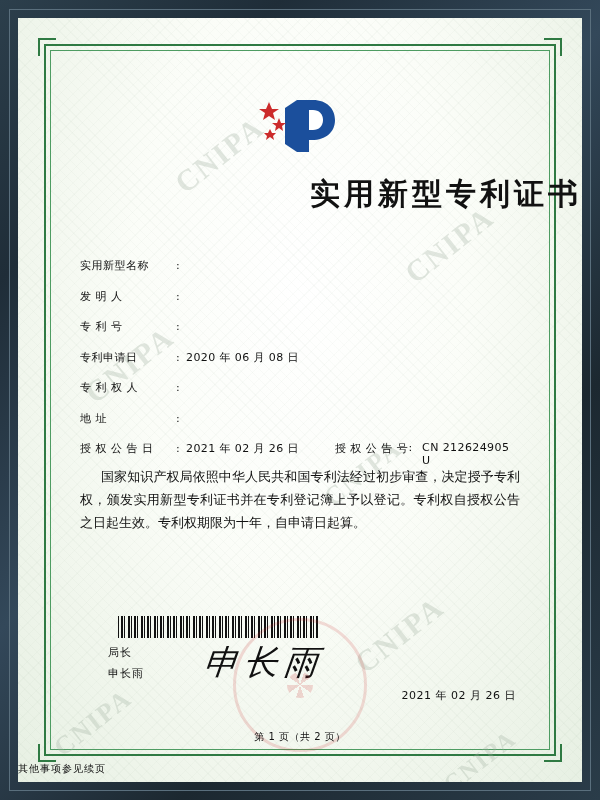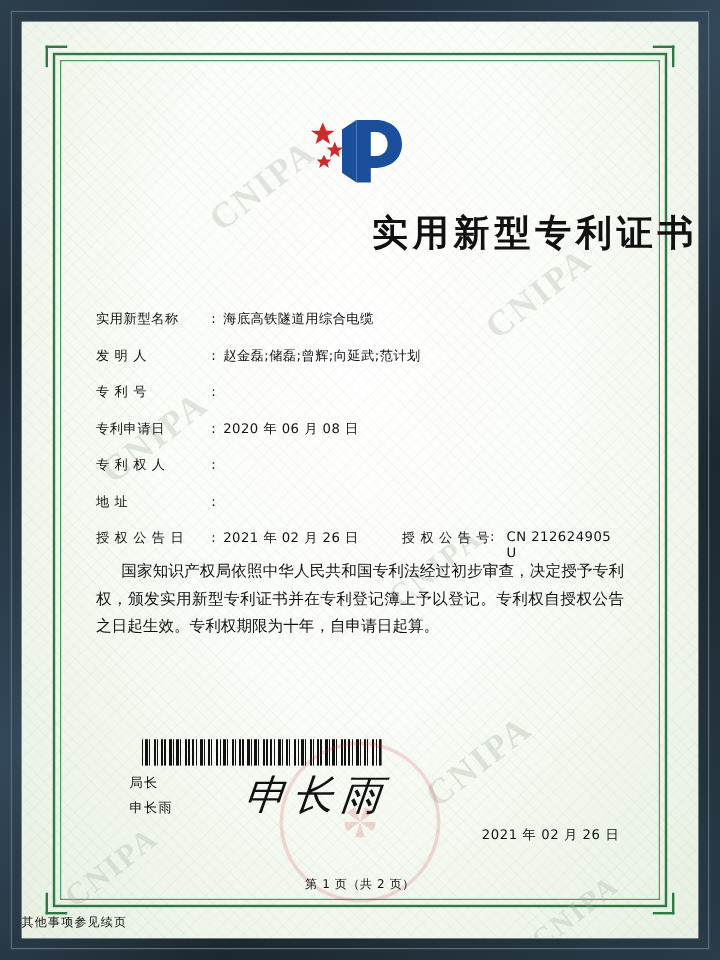--- a/index.html
+++ b/index.html
@@ -329,27 +329,25 @@
       </svg>
     </div>
 
     <div class="title">实用新型专利证书</div>
 
     <div class="fields">
 
       <div class="field">
         <span class="flabel">实用新型名称</span>
         <span class="fcolon">:</span>
-        <span class="fvalue">海底高铁隧道用综合电缆</span>
       </div>
 
       <div class="field">
         <span class="flabel">发 明 人</span>
         <span class="fcolon">:</span>
-        <span class="fvalue">赵金磊;储磊;曾辉;向延武;范计划</span>
       </div>
 
       <div class="field">
         <span class="flabel">专 利 号</span>
         <span class="fcolon">:</span>
       </div>
 
       <div class="field">
         <span class="flabel">专利申请日</span>
         <span class="fcolon">:</span>

